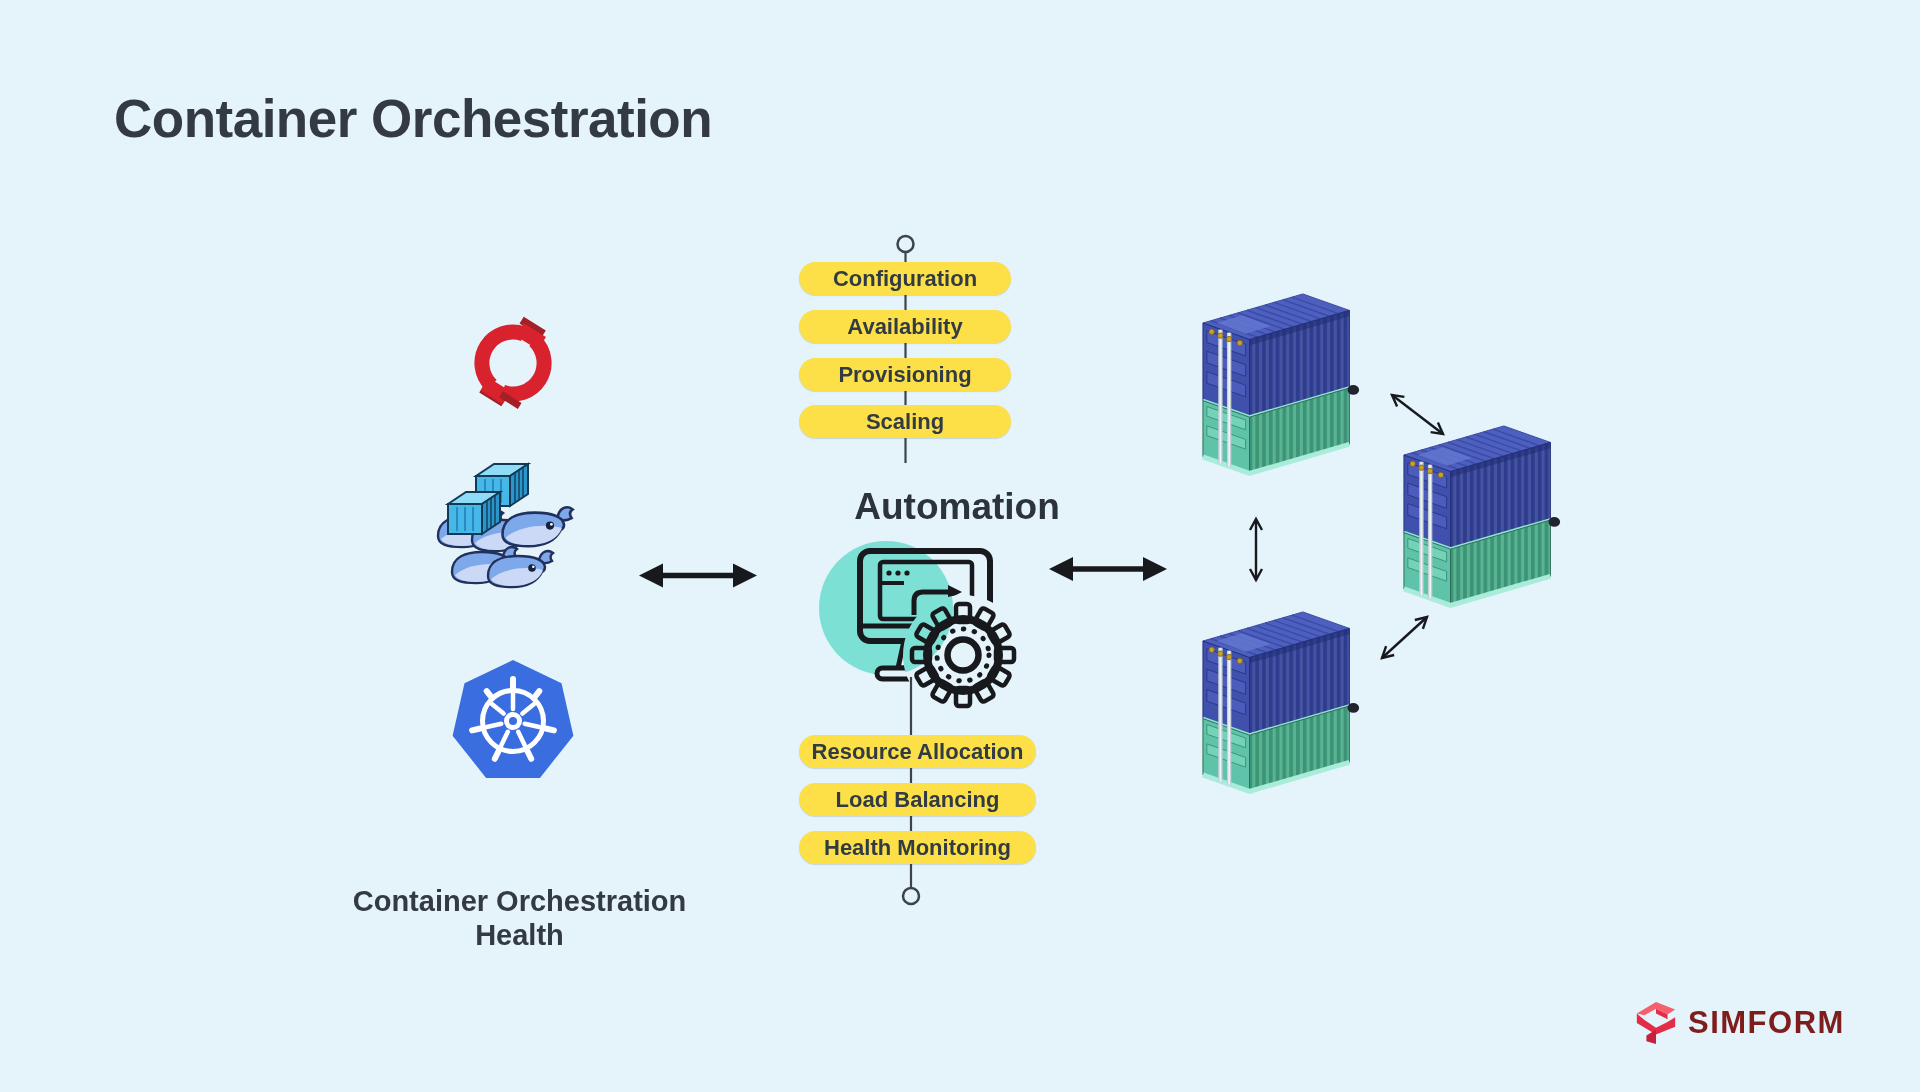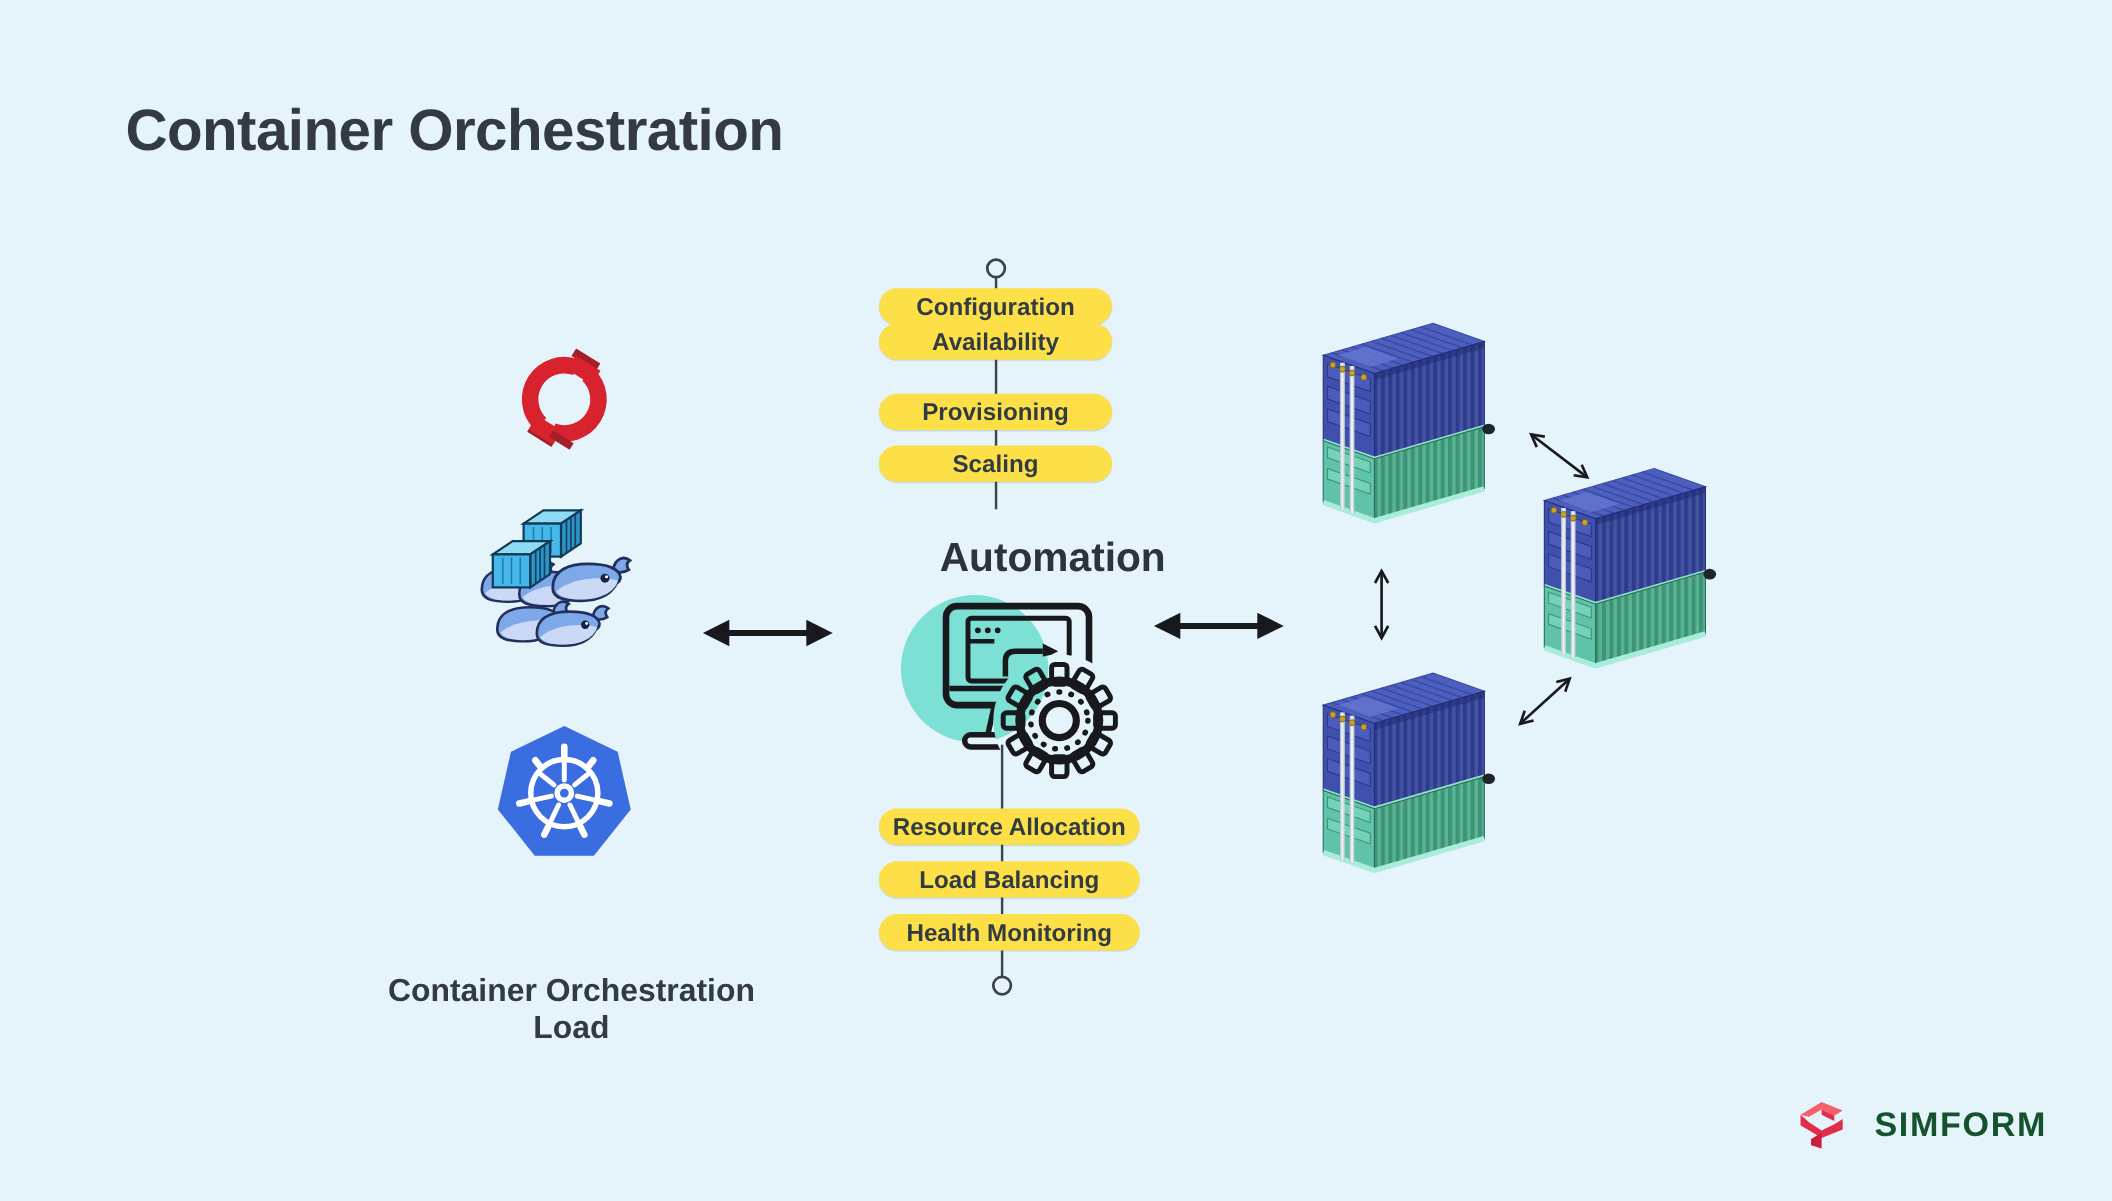--- a/index.html
+++ b/index.html
@@ -30,21 +30,21 @@
     position:absolute;text-align:center;
     font-size:29px;font-weight:bold;color:#333a42;line-height:1.18;
   }
   .caption.left{left:327px;top:884px;width:385px;}
   .caption.right{left:1148px;top:882px;width:465px;}
   .brand{
     position:absolute;left:1633px;top:998px;height:50px;
     display:flex;align-items:center;gap:9px;
   }
   .brand .brand-text{
-    color:#14532d;font-size:31px;font-weight:bold;letter-spacing:1.5px;margin-left:16px;
+    color:#7f1d1d;font-size:31px;font-weight:bold;letter-spacing:1.5px;
   }
 </style>
 </head>
 <body>
 
 <div class="stage">
 
   <svg class="layer" width="1920" height="1092" viewBox="0 0 1920 1092">
     <defs>
       <marker id="vh" markerUnits="userSpaceOnUse" markerWidth="20" markerHeight="20" refX="14" refY="9" orient="auto-start-reverse">
@@ -246,33 +246,33 @@
         <line x1="1392" y1="395" x2="1443" y2="434" marker-start="url(#vh)" marker-end="url(#vh)"></line>
         <line x1="1256" y1="519" x2="1256" y2="580" marker-start="url(#vh)" marker-end="url(#vh)"></line>
         <line x1="1382" y1="658" x2="1427" y2="617" marker-start="url(#vh)" marker-end="url(#vh)"></line>
       </g>
     </g>
   </svg>
 
   <div class="title">Container Orchestration</div>
 
   <div class="pill top" style="top:262px">Configuration</div>
-  <div class="pill top" style="top:294px">Availability</div>
+  <div class="pill top" style="top:310px">Availability</div>
   <div class="pill top" style="top:358px">Provisioning</div>
   <div class="pill top" style="top:405px">Scaling</div>
 
   <div class="automation-label">Automation</div>
 
   <div class="pill bottom" style="top:735px">Resource Allocation</div>
   <div class="pill bottom" style="top:783px">Load Balancing</div>
   <div class="pill bottom" style="top:831px">Health Monitoring</div>
 
   <div class="caption left">
     <span>Container Orchestration</span><br>
-    <span>Load</span>
+    <span>Health</span>
   </div>
 
 
   <div class="brand">
     <svg width="46" height="50" viewBox="0 0 48 50">
       <polygon points="4,15 24,3 44,11 36,16 24,10 12,17" fill="#f4606e"></polygon>
       <polygon points="4,15 4,25 24,37 44,29 44,19 36,24 24,30 12,22" fill="#e22c48"></polygon>
       <polygon points="14,38 24,32 24,47 14,44" fill="#c81f3d"></polygon>
       <polygon points="24,10 36,16 36,21 24,15" fill="#e22c48"></polygon>
     </svg>

